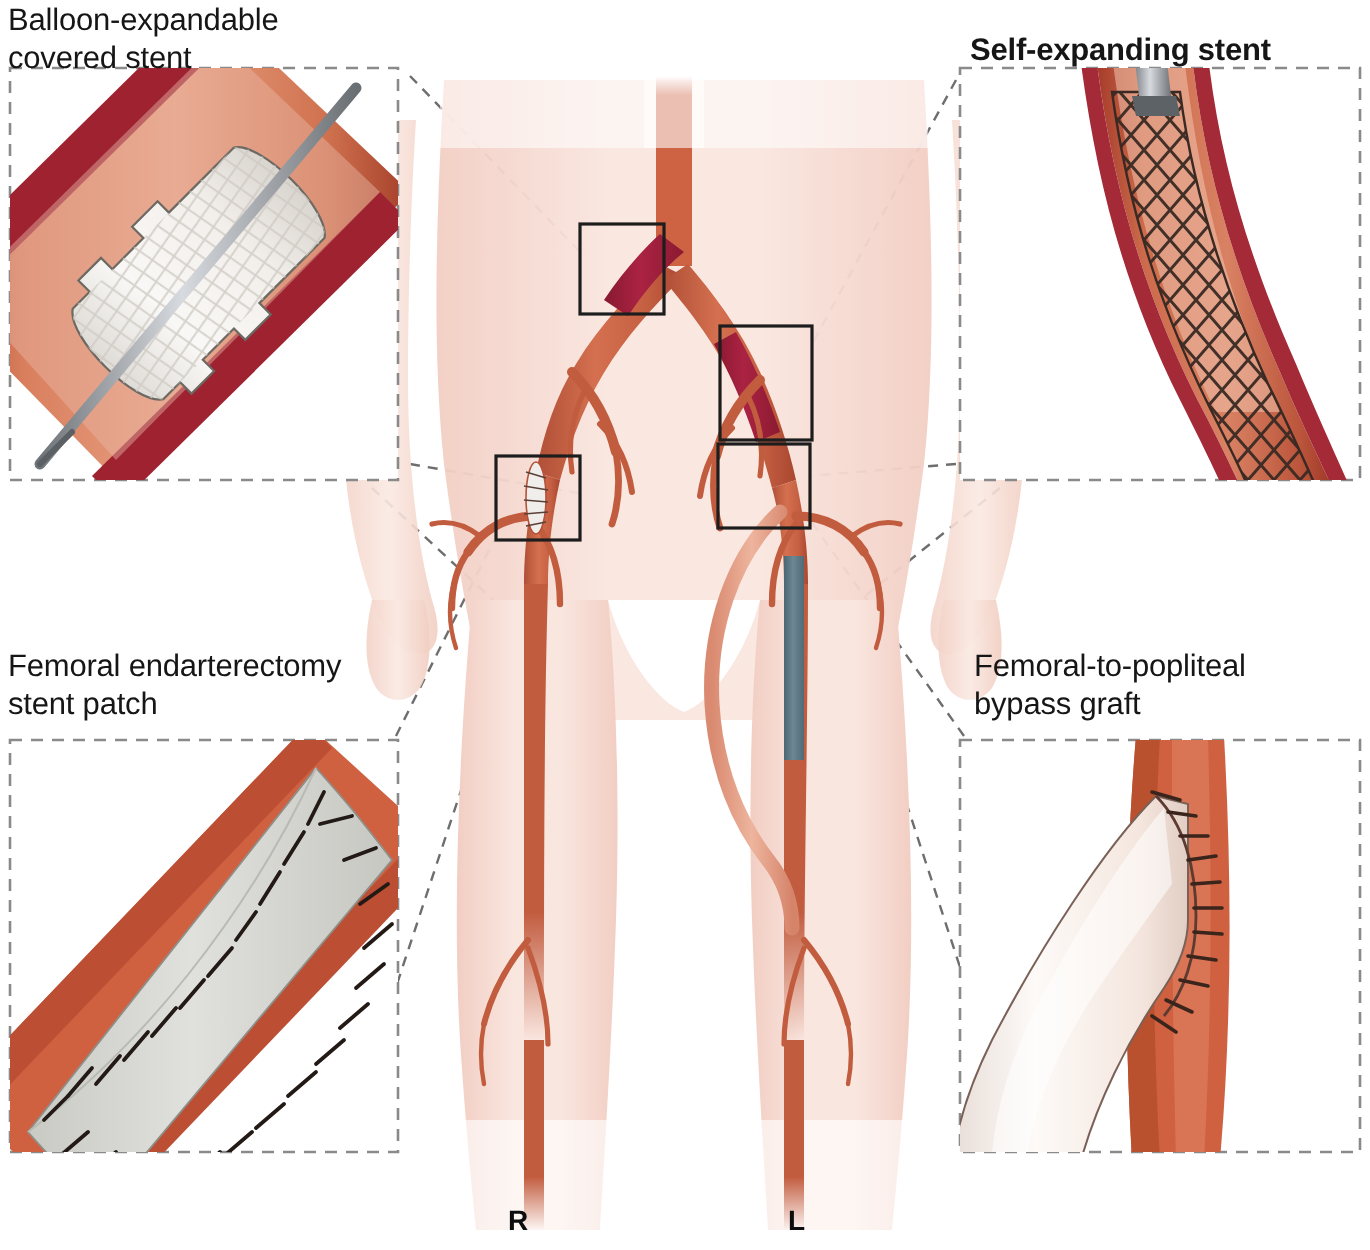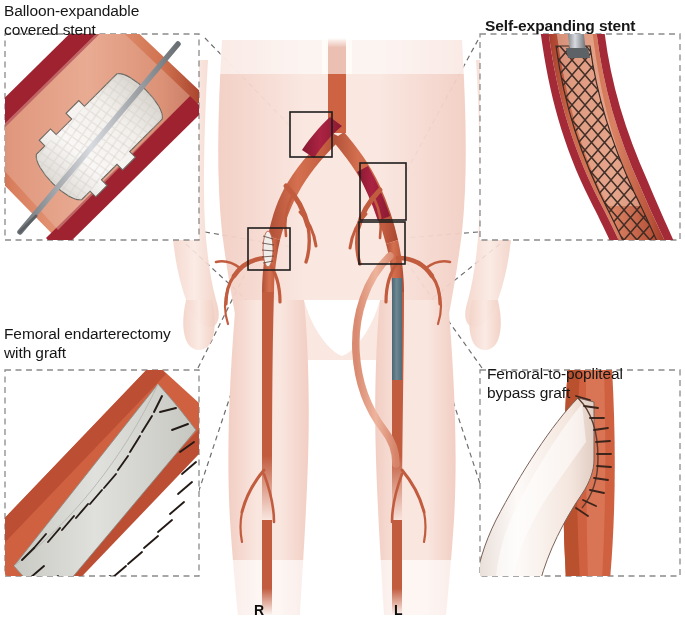--- a/index.html
+++ b/index.html
@@ -10,38 +10,38 @@
     color:#1b1b1b;
   }
   #figure{position:absolute;left:0;top:0;width:659px;height:625px;}
   .label{
     position:absolute;font-size:15.5px;line-height:1.22;
     letter-spacing:-0.1px;color:#161616;white-space:pre-line;
   }
   .lbl-tl{left:4px;top:2px;}
   .lbl-tr{left:485px;top:17px;font-weight:bold;}
   .lbl-bl{left:4px;top:325px;}
-  .lbl-br{left:487px;top:325px;margin-top:40px;}
+  .lbl-br{left:487px;top:325px;}
   .side-mark{
     position:absolute;font-size:14px;font-weight:bold;color:#0d0d0d;
   }
   .mark-r{left:254px;top:602px;}
   .mark-l{left:394px;top:602px;}
   svg{display:block;}
 </style>
 </head>
 <body>
 
 <div id="figure">
 
   <div class="label lbl-tl">Balloon-expandable
 covered stent</div>
   <div class="label lbl-tr">Self-expanding stent</div>
   <div class="label lbl-bl">Femoral endarterectomy
-with graft</div>
+stent patch</div>
   <div class="label lbl-br">Femoral-to-popliteal
 bypass graft</div>
 
   <div class="side-mark mark-r">R</div>
   <div class="side-mark mark-l">L</div>
 
   <svg width="685" height="625" viewBox="0 0 685 625">
     <defs>
       <linearGradient id="gSkinH" x1="0" y1="0" x2="1" y2="0">
         <stop offset="0" stop-color="#f2cec3"></stop>

